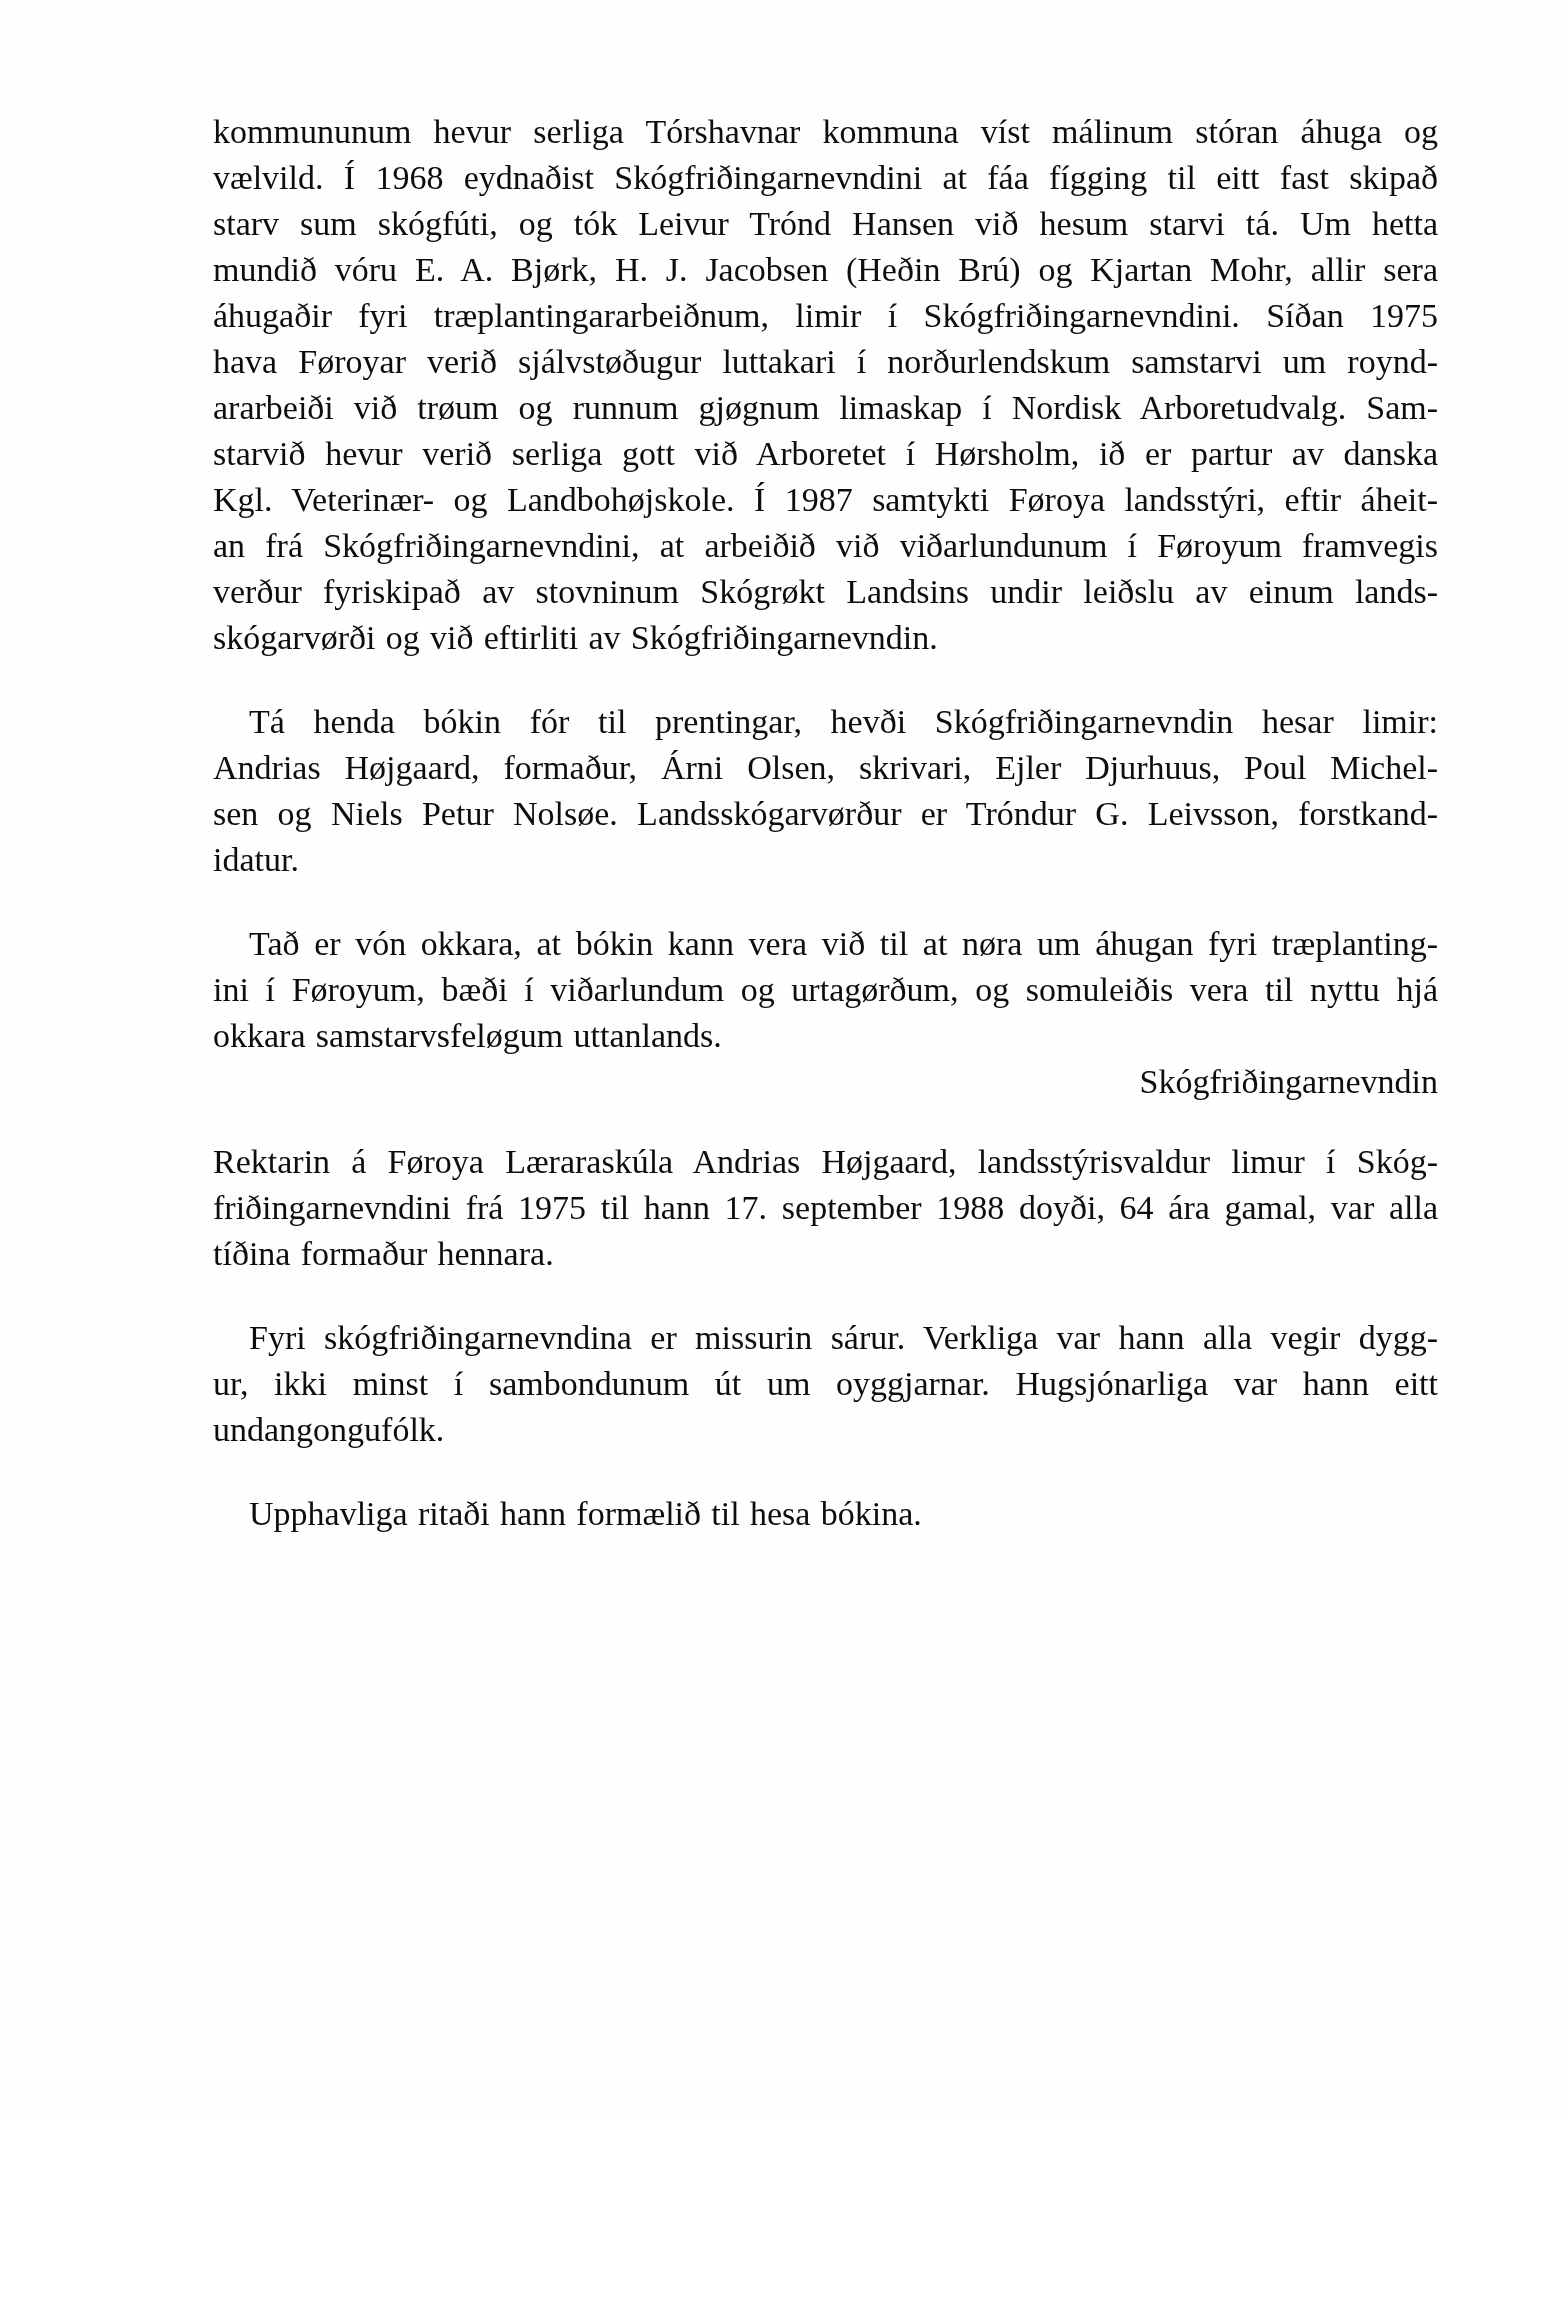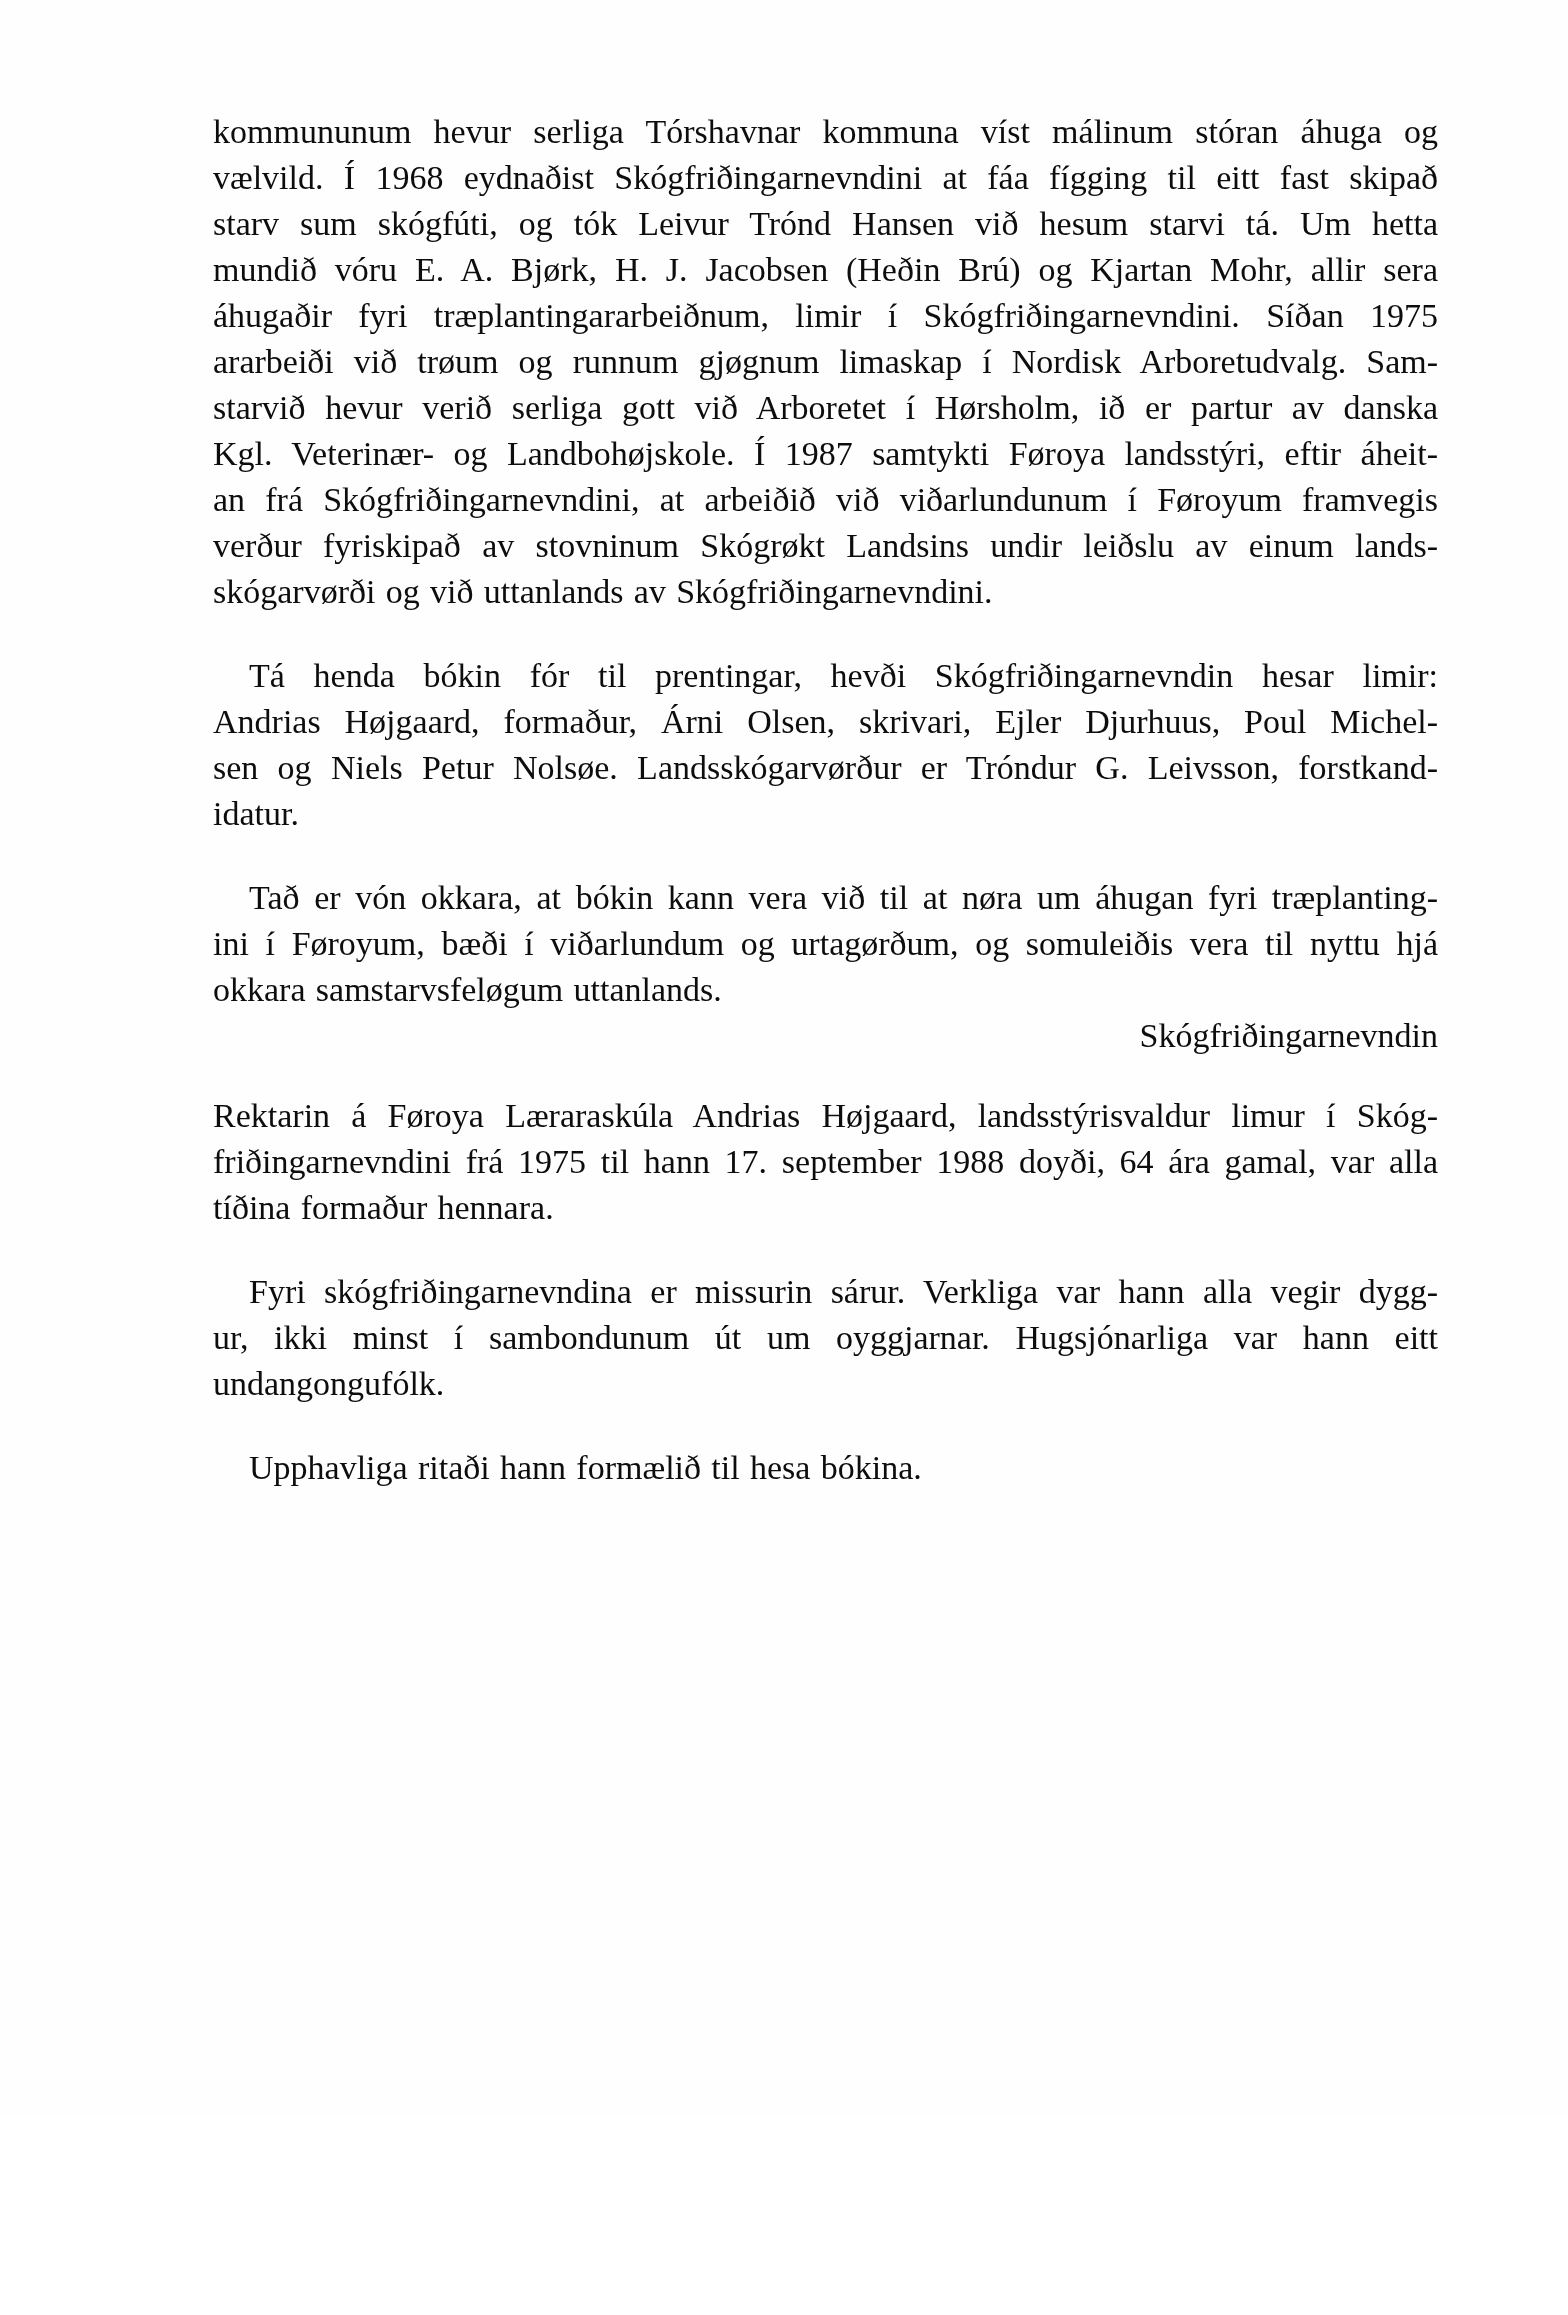--- a/index.html
+++ b/index.html
@@ -65,26 +65,27 @@
 <body>
 
 <div class="page">
   <div class="text-block" id="text-block">
       <div class="paragraph">
         <div class="line">kommununum hevur serliga Tórshavnar kommuna víst málinum stóran áhuga og</div>
         <div class="line">vælvild. Í 1968 eydnaðist Skógfriðingarnevndini at fáa fígging til eitt fast skipað</div>
         <div class="line">starv sum skógfúti, og tók Leivur Trónd Hansen við hesum starvi tá. Um hetta</div>
         <div class="line">mundið vóru E. A. Bjørk, H. J. Jacobsen (Heðin Brú) og Kjartan Mohr, allir sera</div>
         <div class="line">áhugaðir fyri træplantingararbeiðnum, limir í Skógfriðingarnevndini. Síðan 1975</div>
+        <div class="line">hava Føroyar verið sjálvstøðugur luttakari í norðurlendskum samstarvi um roynd-</div>
         <div class="line">ararbeiði við trøum og runnum gjøgnum limaskap í Nordisk Arboretudvalg. Sam-</div>
         <div class="line">starvið hevur verið serliga gott við Arboretet í Hørsholm, ið er partur av danska</div>
         <div class="line">Kgl. Veterinær- og Landbohøjskole. Í 1987 samtykti Føroya landsstýri, eftir áheit-</div>
         <div class="line">an frá Skógfriðingarnevndini, at arbeiðið við viðarlundunum í Føroyum framvegis</div>
         <div class="line">verður fyriskipað av stovninum Skógrøkt Landsins undir leiðslu av einum lands-</div>
-        <div class="line last">skógarvørði og við uttanlands av Skógfriðingarnevndini.</div>
+        <div class="line last">skógarvørði og við eftirliti av Skógfriðingarnevndin.</div>
       </div>
       <div class="paragraph">
         <div class="line indent">Tá henda bókin fór til prentingar, hevði Skógfriðingarnevndin hesar limir:</div>
         <div class="line">Andrias Højgaard, formaður, Árni Olsen, skrivari, Ejler Djurhuus, Poul Michel-</div>
         <div class="line">sen og Niels Petur Nolsøe. Landsskógarvørður er Tróndur G. Leivsson, forstkand-</div>
         <div class="line last">idatur.</div>
       </div>
       <div class="paragraph">
         <div class="line indent">Tað er vón okkara, at bókin kann vera við til at nøra um áhugan fyri træplanting-</div>
         <div class="line">ini í Føroyum, bæði í viðarlundum og urtagørðum, og somuleiðis vera til nyttu hjá</div>

